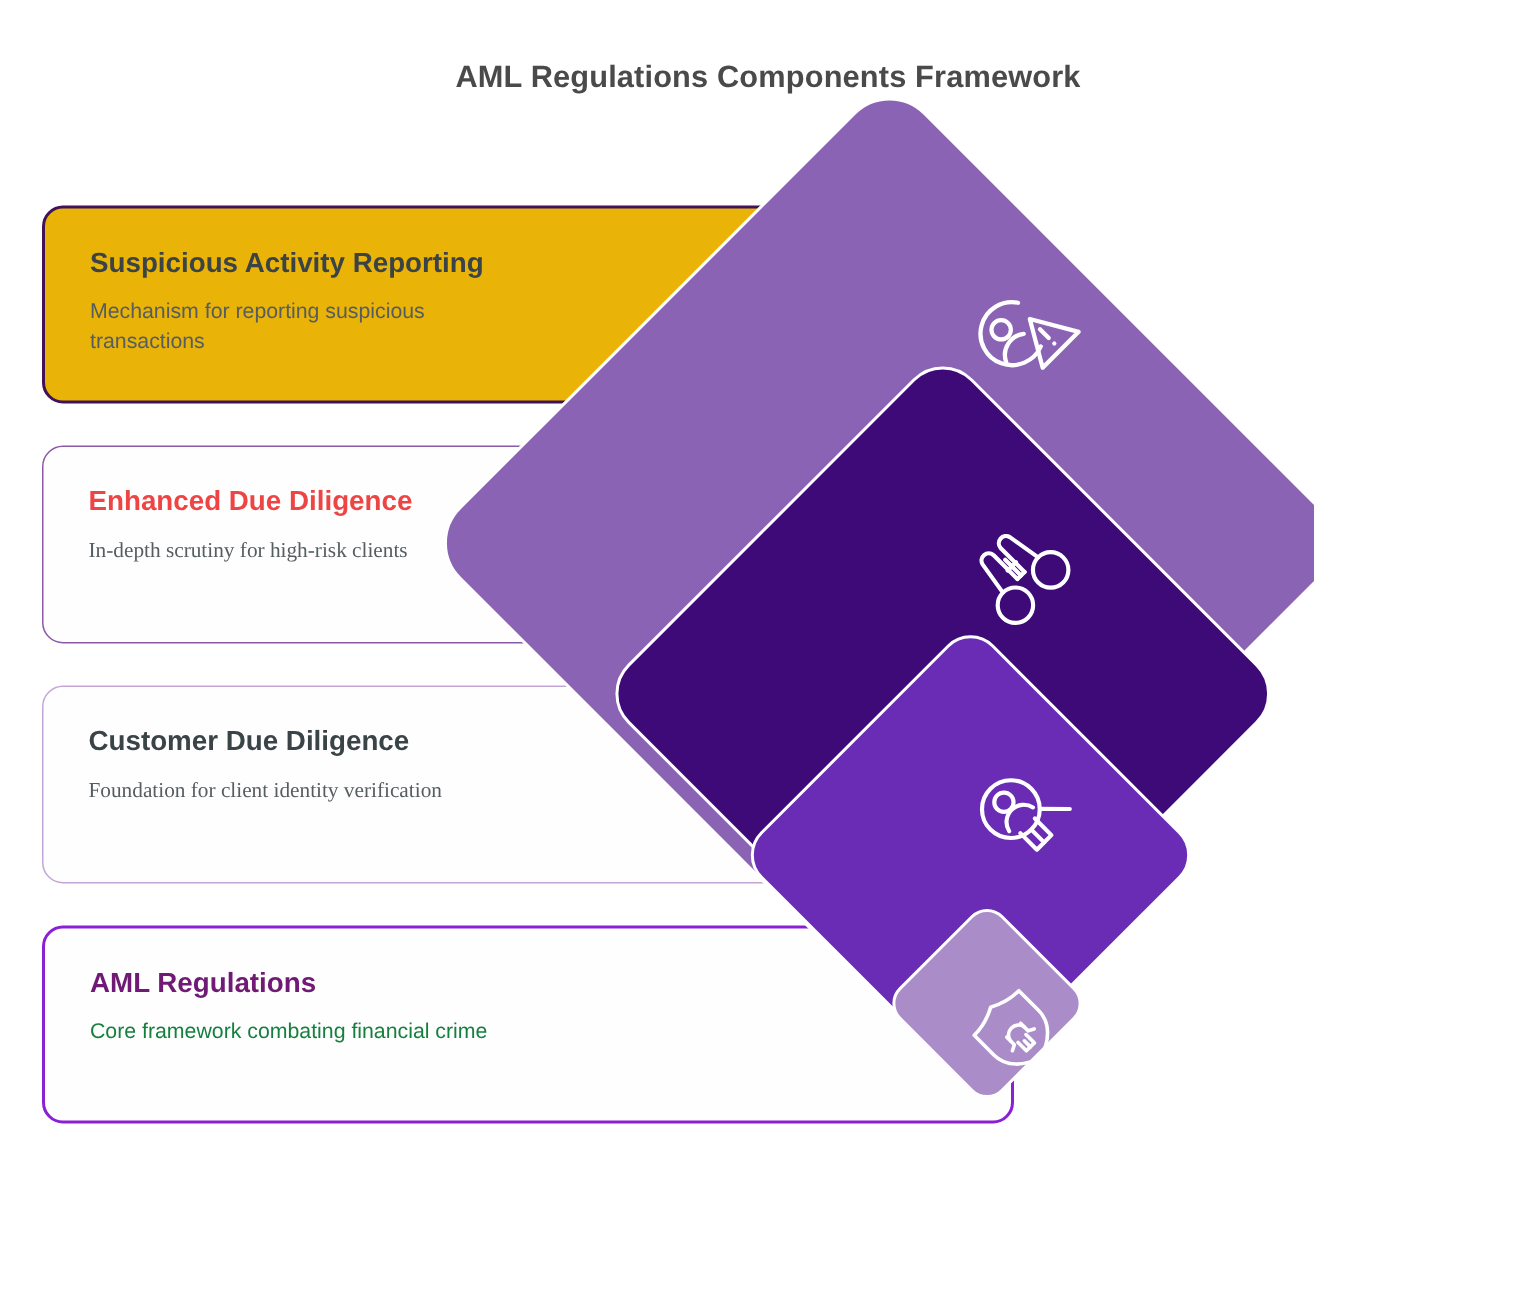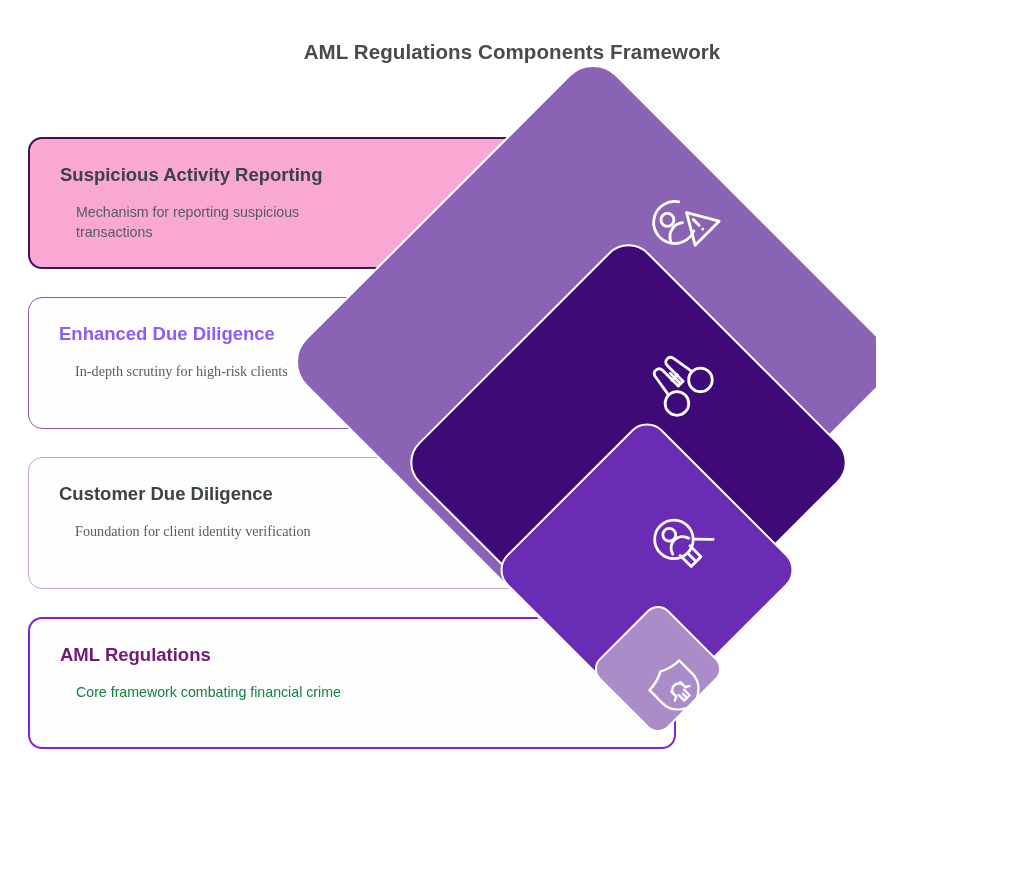--- a/index.html
+++ b/index.html
@@ -65,21 +65,21 @@
     font-weight: bold;
     color: #3a4346;
     line-height: 1.25;
     margin: 0 0 12px 0;
     white-space: nowrap;
   }
   .card-desc {
     font-size: 14.2px;
     color: #555d60;
     line-height: 1.42;
-    margin: 16px;
+    margin: 0;
     max-width: 300px;
   }
   .card-desc.wide { max-width: 330px; font-family: Liberation Serif, serif; }
 
   
   #card-0 { top: 137px;  border-width: 2.4px; border-color: #3f1259; }
   #card-1 { top: 297px;  border-width: 1.6px; border-color: #8a59a8; }
   #card-2 { top: 457px;  border-width: 1.4px; border-color: #c3a6d6; }
   #card-3 { top: 617px;  border-width: 2.0px; border-color: #8b1fd4; }
 
@@ -145,30 +145,30 @@
 </style>
 </head>
 <body>
 
 <div id="canvas" style="background: rgb(255, 255, 255);">
 
   <div id="page-title" style="color: rgb(74, 74, 74);">AML Regulations Components Framework</div>
 
   <div id="cards-layer">
 
-    <div class="card" id="card-0" style="border-color: rgb(63, 18, 89); background: #f9a8d4;">
+    <div class="card" id="card-0" style="border-color: rgb(63, 18, 89); background: #eab308;">
       <div class="card-inner">
         <p class="card-title" style="color: rgb(58, 67, 70);">Suspicious Activity Reporting</p>
         <p class="card-desc" style="color: rgb(85, 93, 96);">Mechanism for reporting suspicious transactions</p>
       </div>
     </div>
 
     <div class="card" id="card-1" style="border-color: rgb(138, 89, 168); background: rgb(254, 254, 255);">
       <div class="card-inner">
-        <p class="card-title" style="color: #8b5cf6;">Enhanced Due Diligence</p>
+        <p class="card-title" style="color: #ef4444;">Enhanced Due Diligence</p>
         <p class="card-desc wide" style="color: rgb(85, 93, 96);">In-depth scrutiny for high-risk clients</p>
       </div>
     </div>
 
     <div class="card" id="card-2" style="border-color: rgb(195, 166, 214); background: rgb(254, 254, 255);">
       <div class="card-inner">
         <p class="card-title" style="color: rgb(58, 67, 70);">Customer Due Diligence</p>
         <p class="card-desc wide" style="color: rgb(85, 93, 96);">Foundation for client identity verification</p>
       </div>
     </div>

